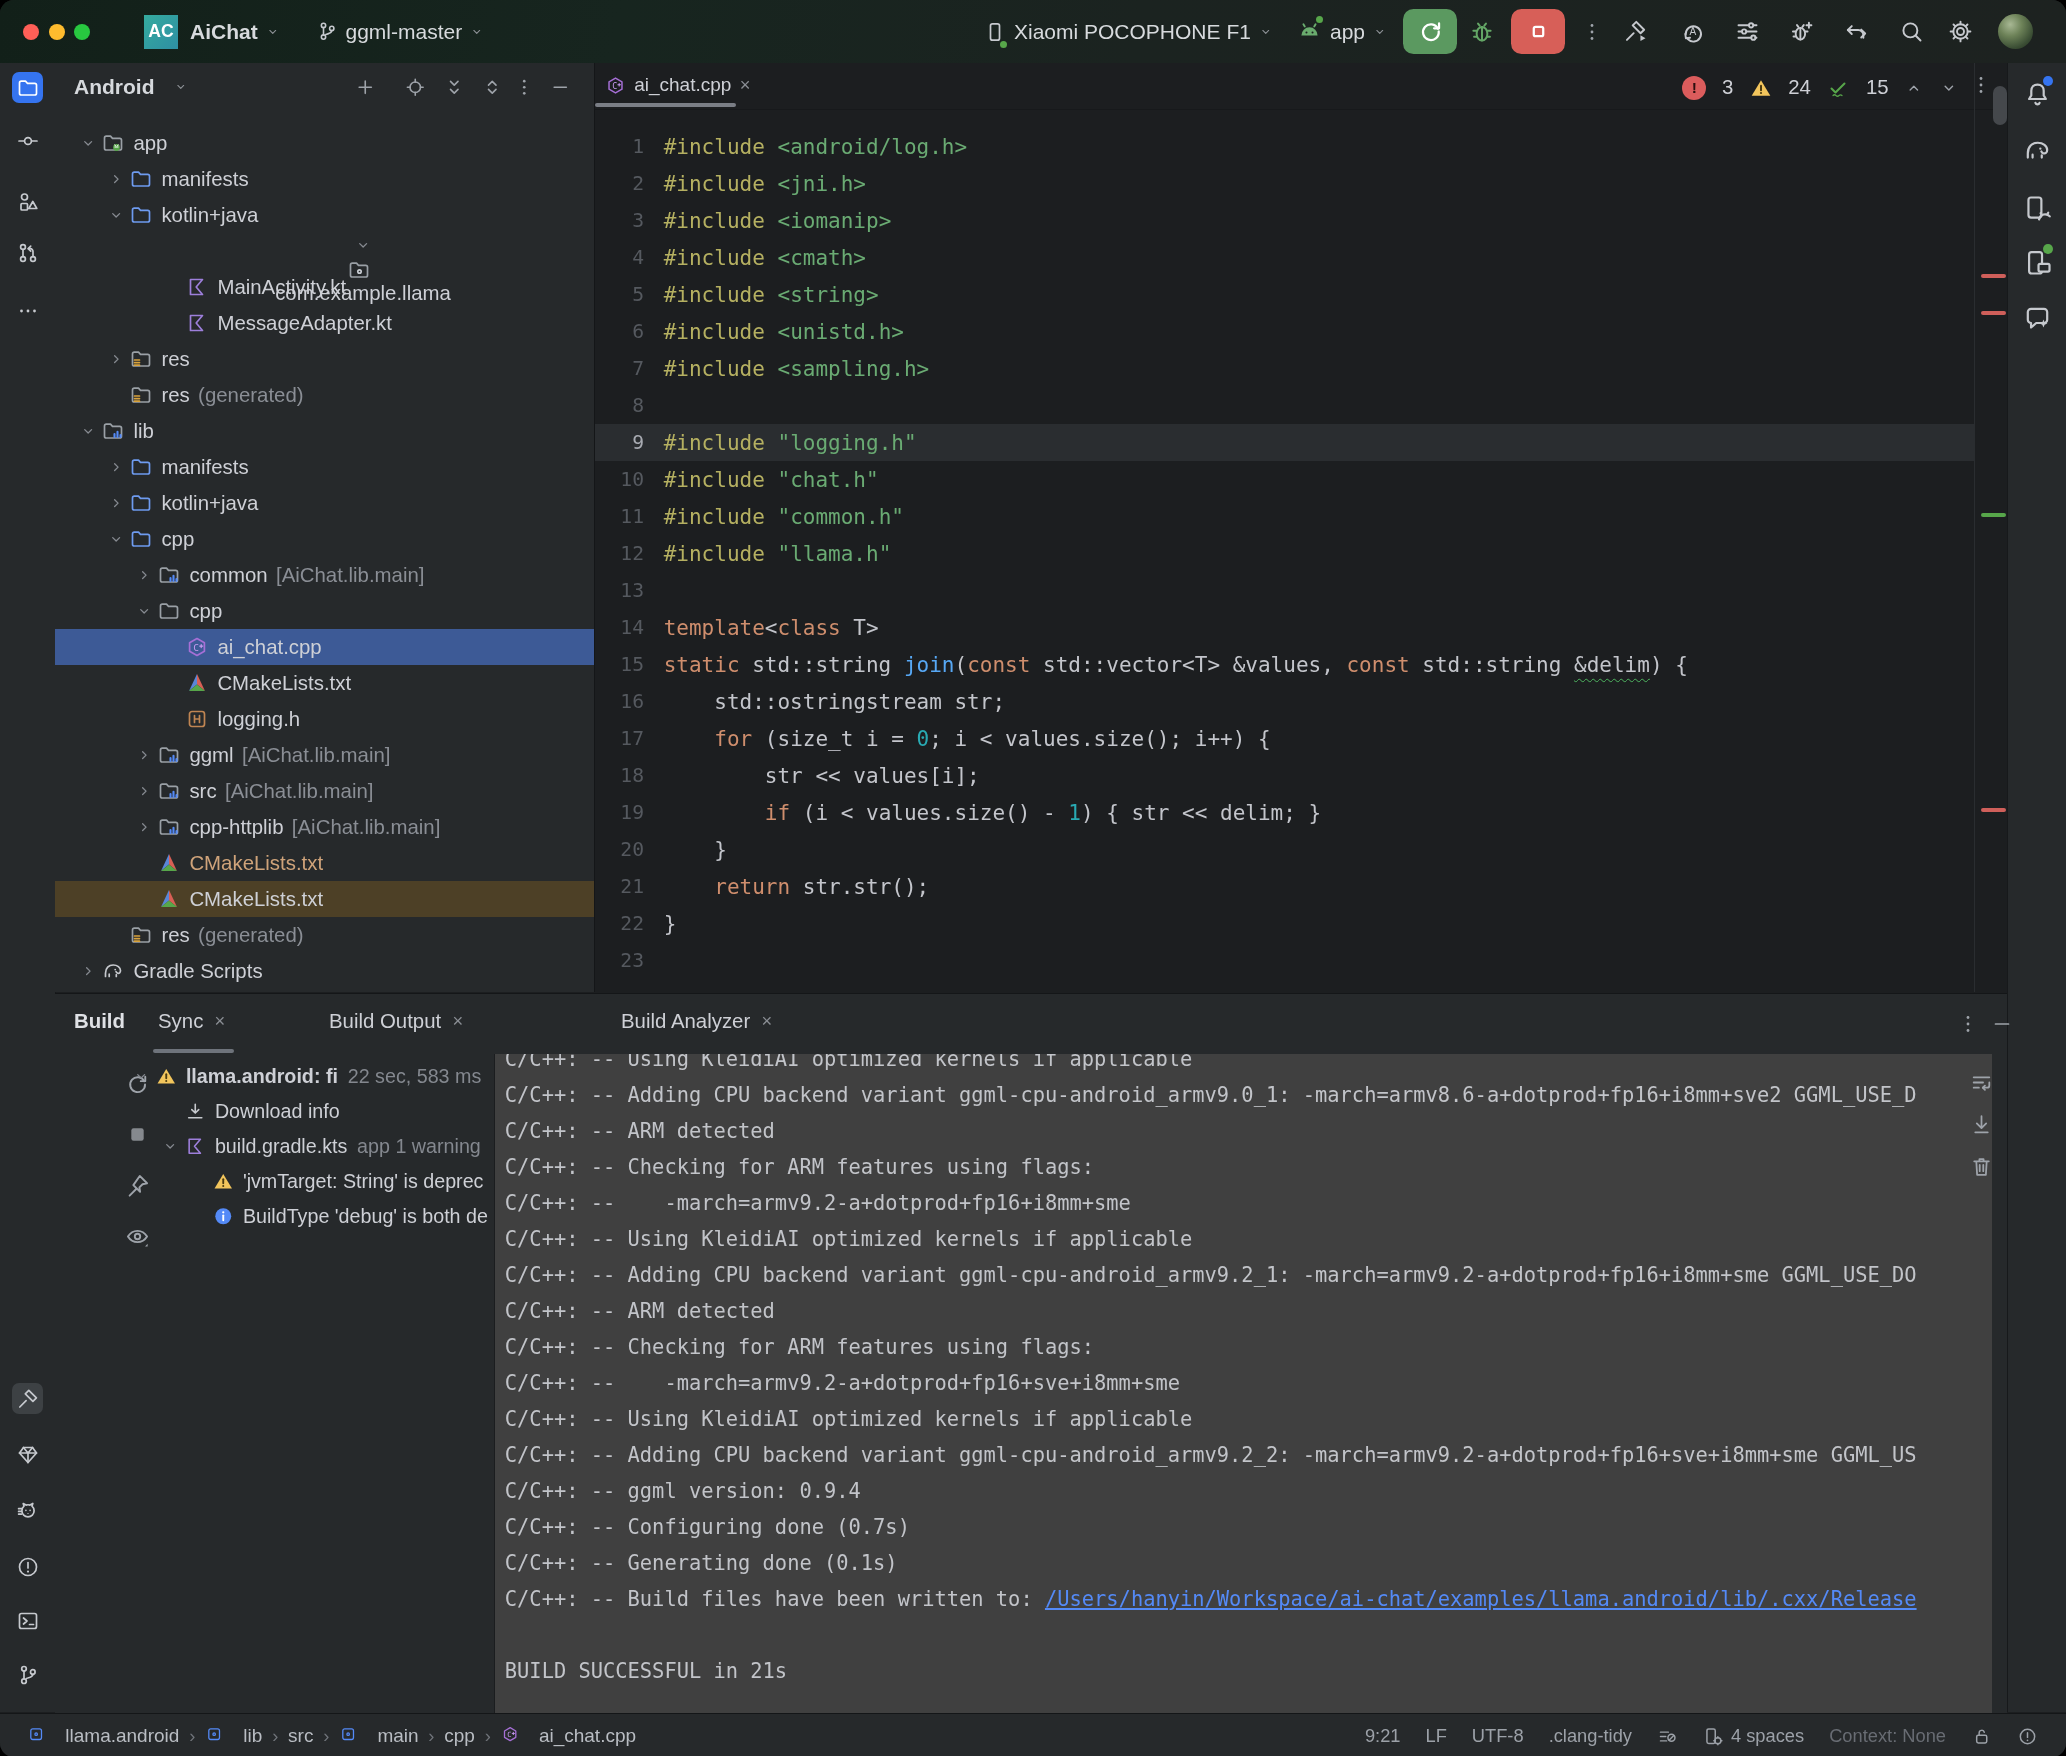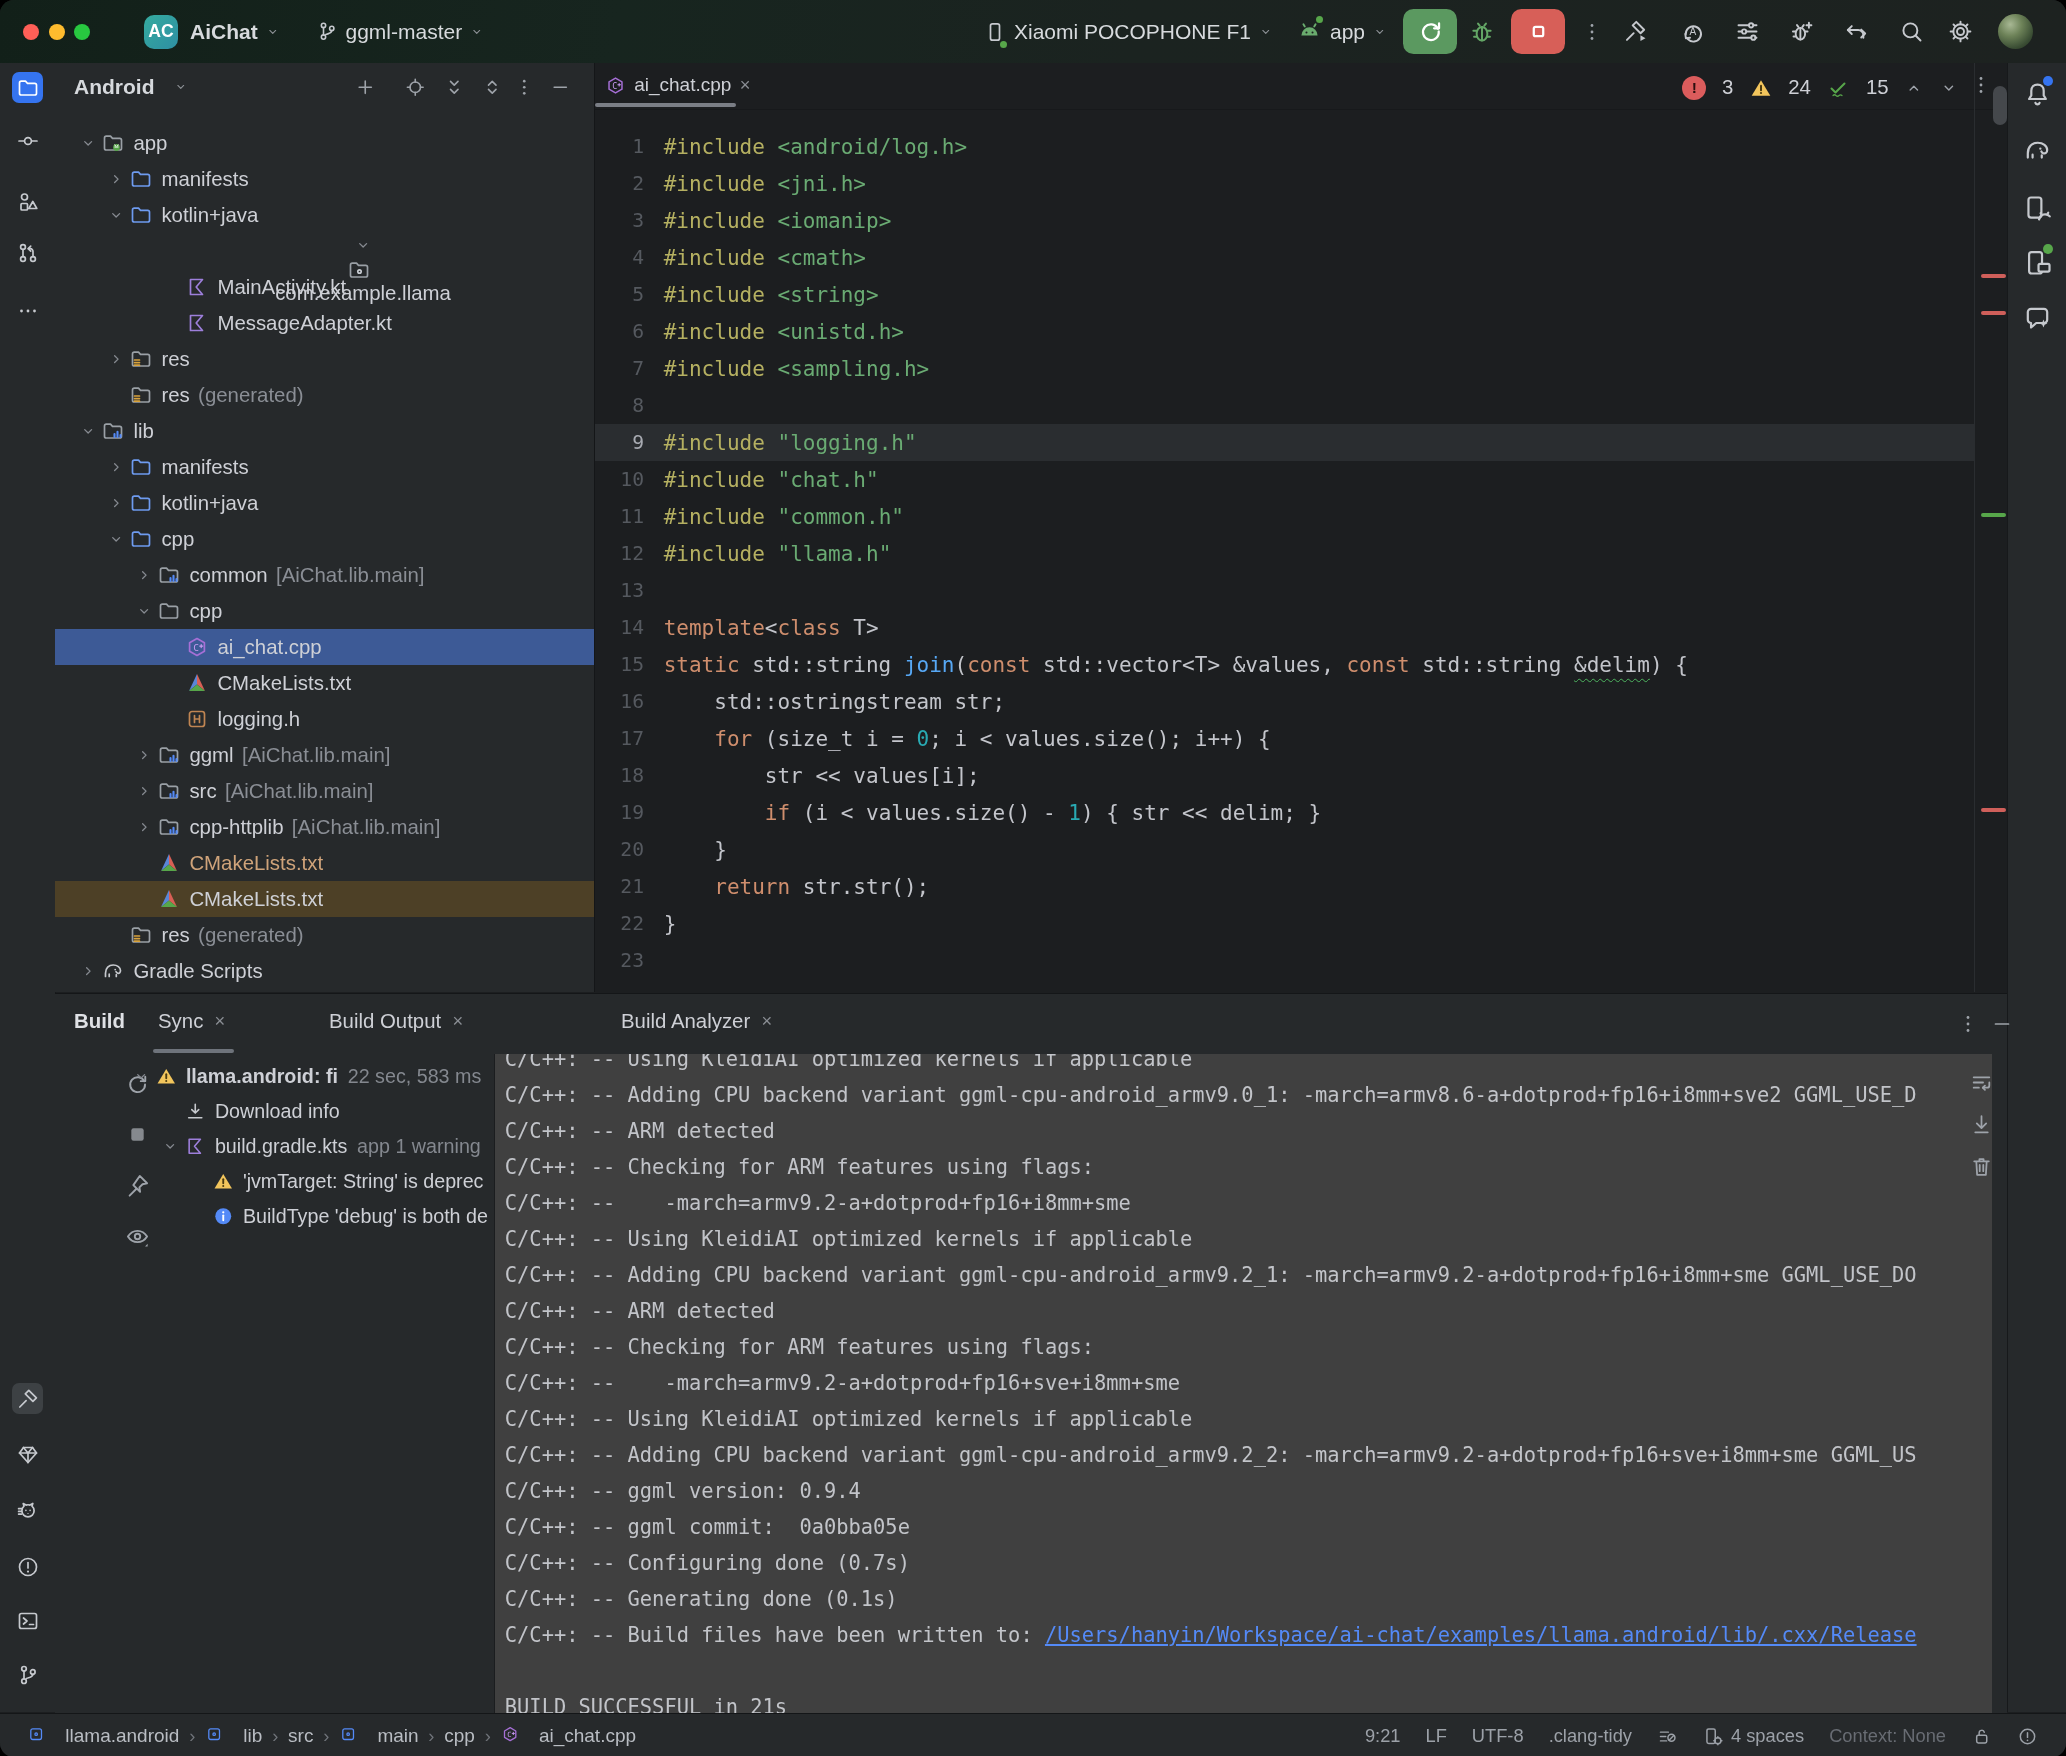--- a/index.html
+++ b/index.html
@@ -7,21 +7,21 @@
   #win{position:absolute;left:0;top:0;width:2066px;height:1757px;border-radius:14px;overflow:hidden;background:#1c1e20;}
   svg{display:block;}
   .sicon{display:inline-block;color:#c6c9ce;}
   .sicon svg{width:100%;height:100%;}
 
   
   #titlebar{position:absolute;left:0;top:0;width:2066px;height:63px;
     background:linear-gradient(100deg,#122019 0%,#17251f 30%,#1b2320 55%,#1d2220 100%);
     border-bottom:1.4px solid #101413;}
   .light{position:absolute;top:24px;width:16px;height:16px;border-radius:50%;}
-  #acbadge{position:absolute;left:144px;top:14.8px;width:34px;height:34px;border-radius:10px;
+  #acbadge{position:absolute;left:144px;top:14.8px;width:34px;height:34px;border-radius:0;
     background:linear-gradient(135deg,#35ab9f,#2e8fa3);color:#fff;font-weight:bold;font-size:17.6px;
     display:flex;align-items:center;justify-content:center;}
   .tbtext{color:#d7dadd;font-size:21px;}
   .chev20{width:15.5px;height:15.5px;color:#8d9196;}
   .tbbtn{position:absolute;display:flex;align-items:center;gap:7px;top:0;height:63px;}
   .sqbtn{position:absolute;top:9.1px;width:54px;height:45px;border-radius:10.5px;display:flex;align-items:center;justify-content:center;}
   .avatar{position:absolute;left:1998px;top:14px;width:35px;height:35px;border-radius:50%;
     background:radial-gradient(circle at 35% 30%,#a8b894 0%,#6d8258 35%,#3c4f35 70%,#1f2a1c 100%);}
 
   
@@ -961,21 +961,20 @@
           <div class="conrow">C/C++: -- Checking for ARM features using flags:</div>
           <div class="conrow">C/C++: --    -march=armv9.2-a+dotprod+fp16+i8mm+sme</div>
           <div class="conrow">C/C++: -- Using KleidiAI optimized kernels if applicable</div>
           <div class="conrow">C/C++: -- Adding CPU backend variant ggml-cpu-android_armv9.2_1: -march=armv9.2-a+dotprod+fp16+i8mm+sme GGML_USE_DO</div>
           <div class="conrow">C/C++: -- ARM detected</div>
           <div class="conrow">C/C++: -- Checking for ARM features using flags:</div>
           <div class="conrow">C/C++: --    -march=armv9.2-a+dotprod+fp16+sve+i8mm+sme</div>
           <div class="conrow">C/C++: -- Using KleidiAI optimized kernels if applicable</div>
           <div class="conrow">C/C++: -- Adding CPU backend variant ggml-cpu-android_armv9.2_2: -march=armv9.2-a+dotprod+fp16+sve+i8mm+sme GGML_US</div>
           <div class="conrow">C/C++: -- ggml version: 0.9.4</div>
-          <div class="conrow">C/C++: -- ggml commit:  0a0bba05e</div>
           <div class="conrow">C/C++: -- Configuring done (0.7s)</div>
           <div class="conrow">C/C++: -- Generating done (0.1s)</div>
           <div class="conrow"><span>C/C++: -- Build files have been written to: </span><span class="conlink">/Users/hanyin/Workspace/ai-chat/examples/llama.android/lib/.cxx/Release</span></div>
           <div class="conrow"></div>
           <div class="conrow">BUILD SUCCESSFUL in 21s</div>
         </div>
       </div>
     <span class="sicon conicon" style="top:76px">
         <svg viewBox="0 0 24 24" fill="none" stroke="currentColor" stroke-width="1.7" stroke-linecap="round" stroke-linejoin="round">
           <path d="M4.5 7h15M4.5 12h9M4.5 17h5M19.5 12v2.8a2.2 2.2 0 0 1-2.2 2.2h-4"></path>

